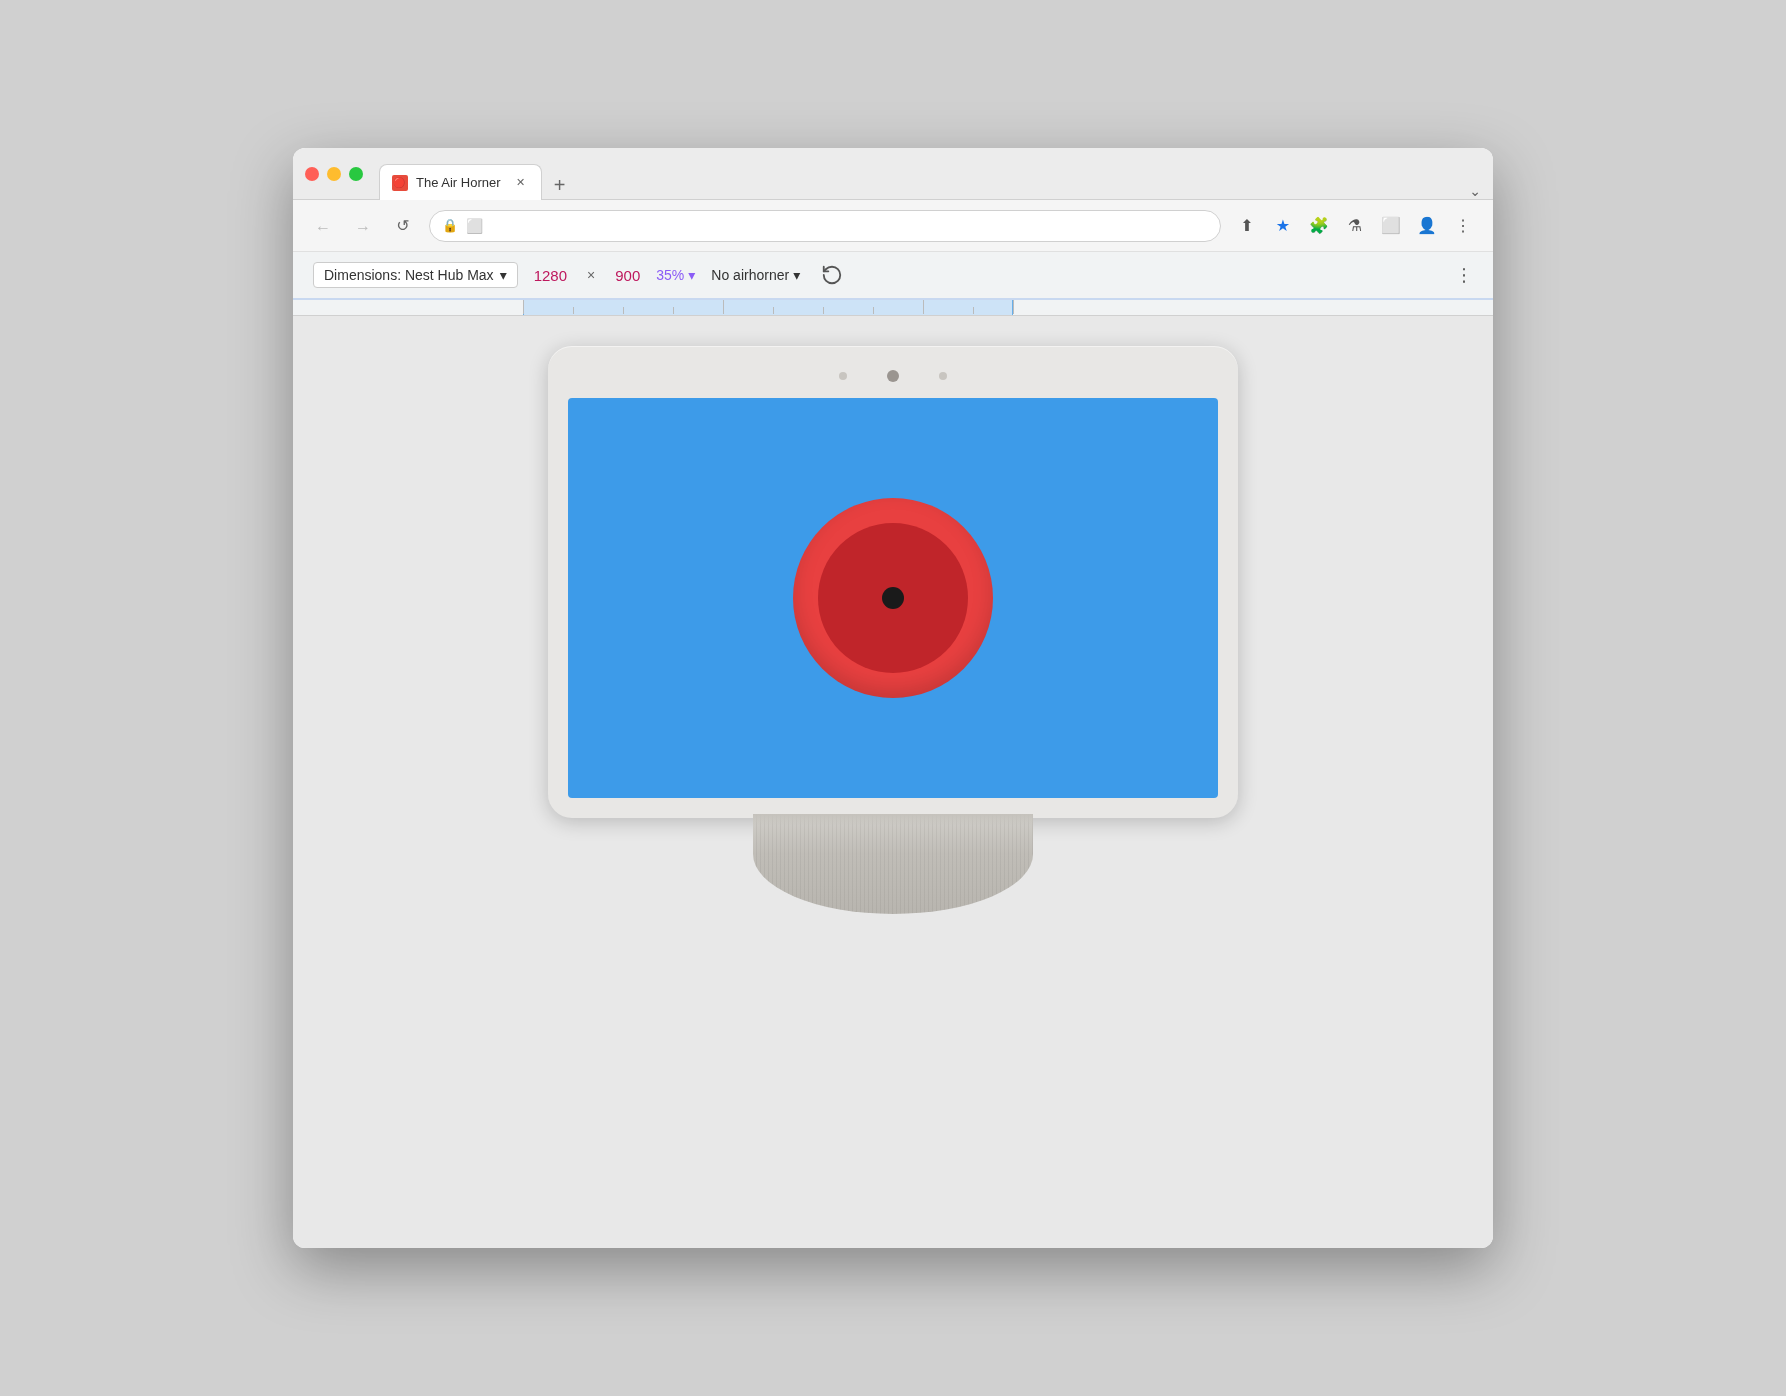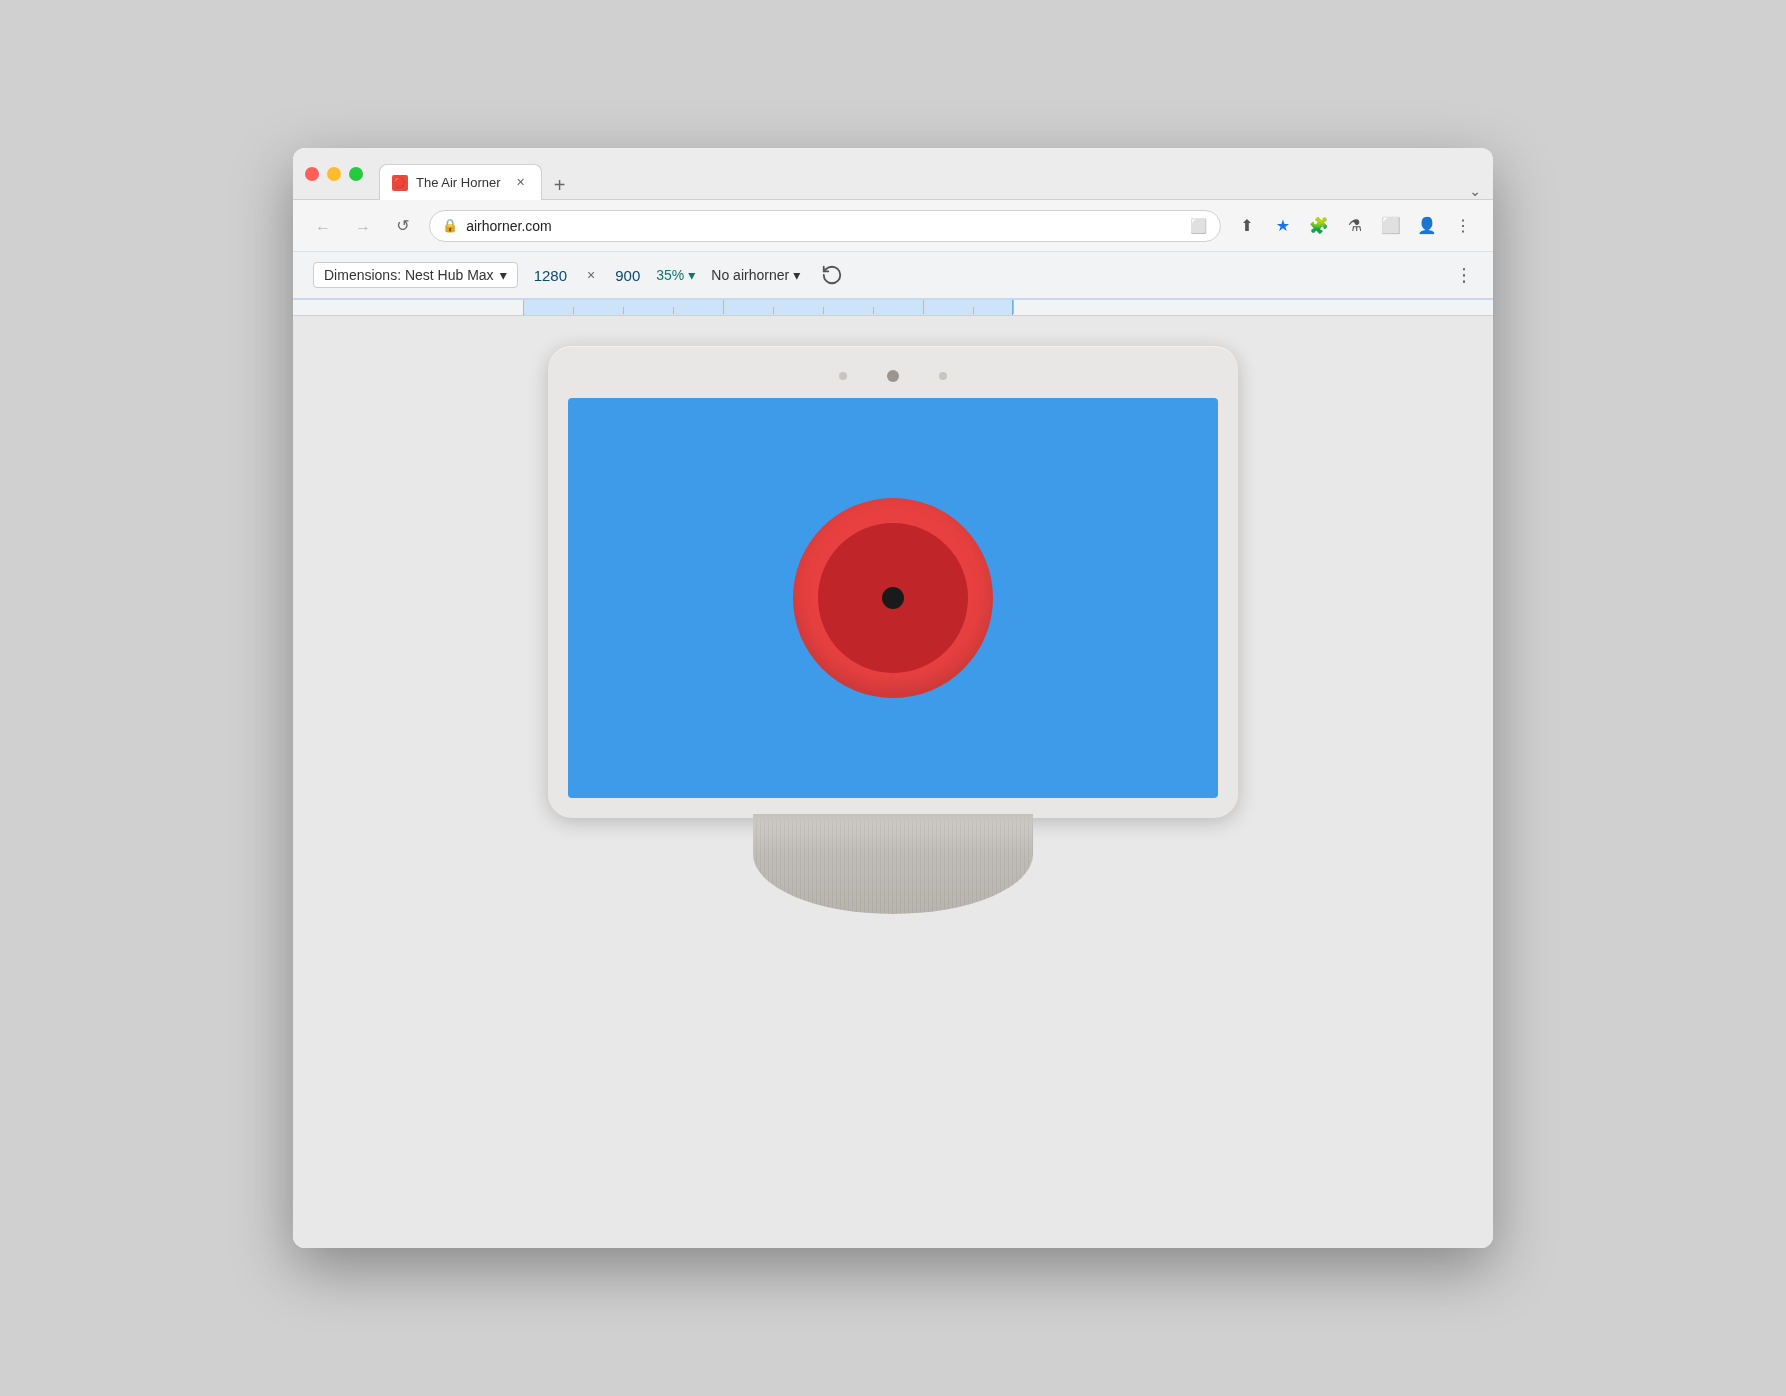--- a/index.html
+++ b/index.html
@@ -214,30 +214,30 @@
     }
 
     .dim-separator {
       color: #666;
       font-size: 14px;
       margin: 0 4px;
     }
 
     .dim-value {
       font-size: 15px;
-      color: #0c4a6e;
+      color: #be185d;
       font-weight: 400;
     }
 
     .zoom-select {
       display: flex;
       align-items: center;
       gap: 4px;
       font-size: 14px;
-      color: #0f766e;
+      color: #8b5cf6;
       cursor: pointer;
     }
 
     .throttle-select {
       display: flex;
       align-items: center;
       gap: 4px;
       font-size: 14px;
       color: #333;
       cursor: pointer;
@@ -449,21 +449,20 @@
     </div>
   </div>
 
   <div class="nav-bar">
     <div class="nav-btn disabled">←</div>
     <div class="nav-btn disabled">→</div>
     <div class="nav-btn">↺</div>
 
     <div class="address-bar">
       <span class="lock-icon">🔒</span>
-      <span class="address-text">airhorner.com</span>
       <span style="font-size:14px;color:#666;">⬜</span>
     </div>
 
     <div class="nav-actions">
       <div class="nav-action-btn">⬆</div>
       <div class="nav-action-btn star">★</div>
       <div class="nav-action-btn">🧩</div>
       <div class="nav-action-btn">⚗</div>
       <div class="nav-action-btn">⬜</div>
       <div class="nav-action-btn">👤</div>

